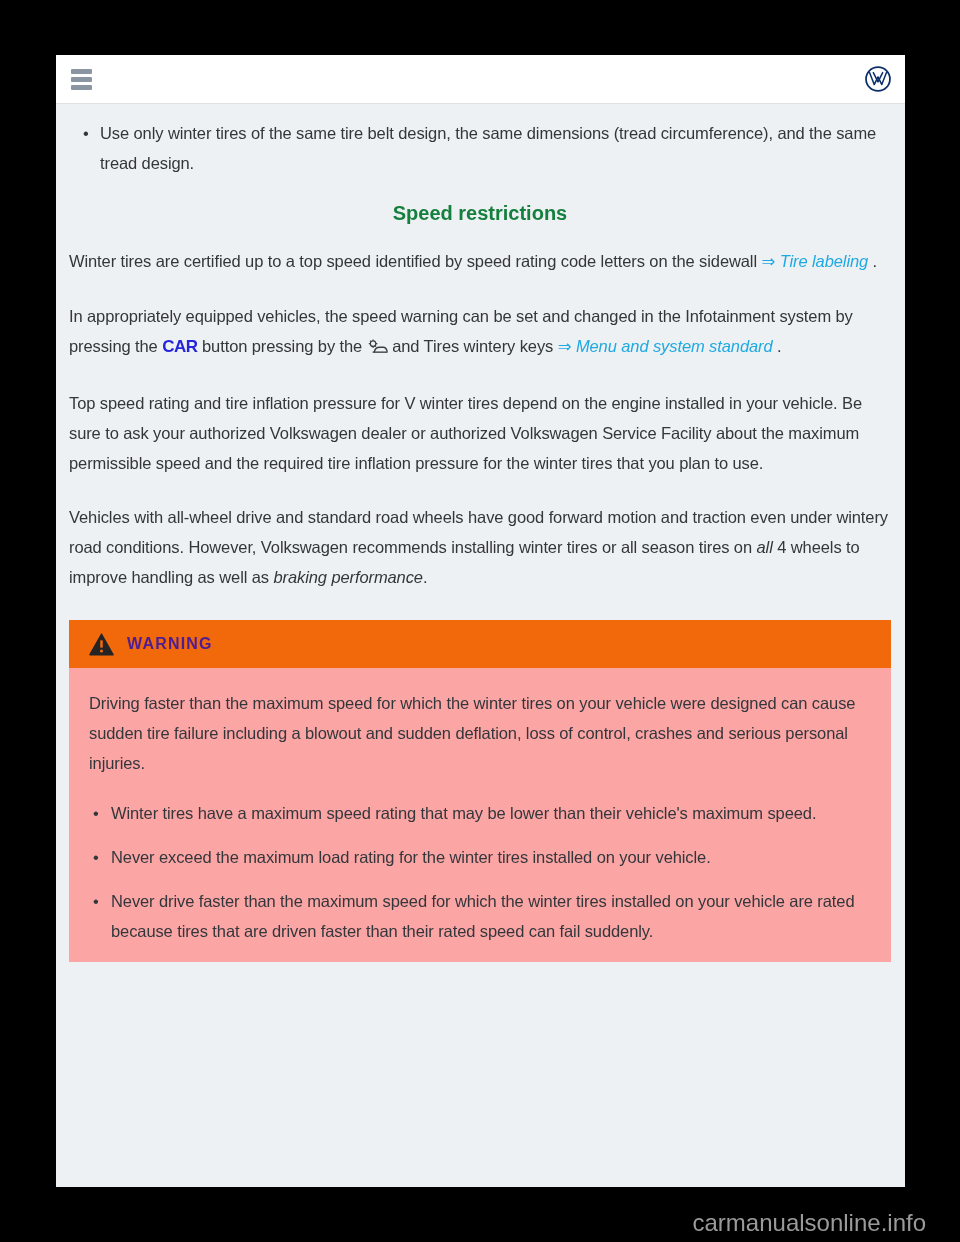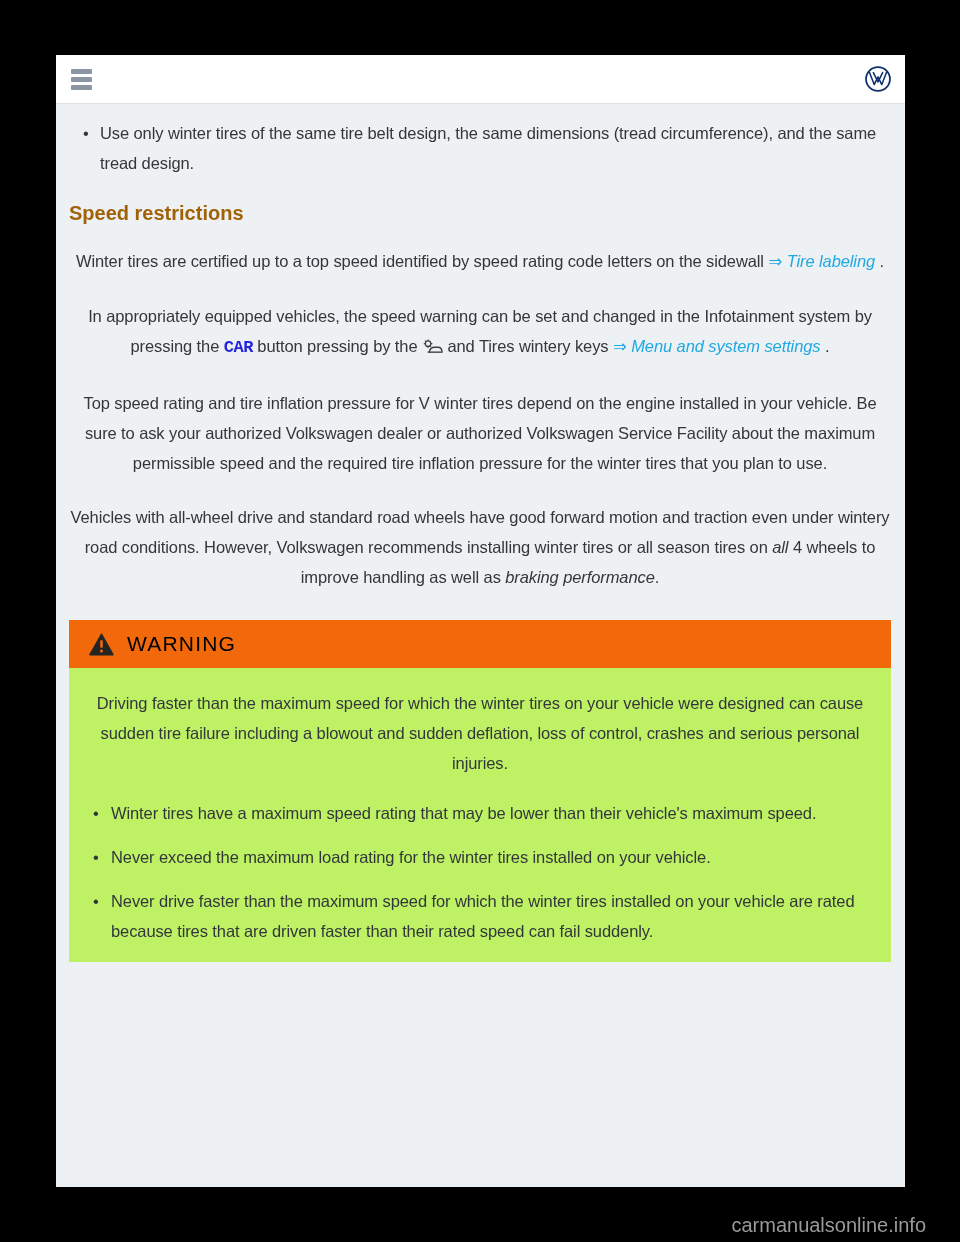--- a/index.html
+++ b/index.html
@@ -23,50 +23,50 @@
   .vw-logo { width:28px; height:28px; color:var(--logo-navy,#0c2f6b); }
   .vw-logo svg { display:block; width:100%; height:100%; }
 
   
   .content { padding:14px 14px 0 13px; color:#33373b; font-size:16.5px; line-height:30px; letter-spacing:-0.1px; }
 
   ul.blist { list-style:none; }
   ul.blist li { position:relative; padding-left:31px; margin-bottom:12px; }
   ul.blist li::before { content:"•"; position:absolute; left:14px; top:0; color:#33373b; }
 
-  h2.sect { font-size:20px; line-height:26px; font-weight:bold; color:#a16207; letter-spacing:0;
-            margin:22px 0 20px 0; }
-  p.para { margin:0 0 24px 0;text-align:center; }
+  h2.sect { font-size:20px; line-height:26px; font-weight:bold; color:#15803d; letter-spacing:0;
+            margin:22px 0 20px 0;text-align:center; }
+  p.para { margin:0 0 24px 0; }
 
   .arrow { color:var(--link-blue,#1fa9e2); font-style:normal; font-family:"DejaVu Sans", sans-serif; }
   .xref  { color:var(--link-blue,#1fa9e2); font-style:italic; cursor:pointer; }
   .em    { font-style:italic; }
   .car-btn { color:var(--car-button-blue,#2424dd); font-weight:bold; letter-spacing:-0.5px;
-             font-family:Liberation Mono, monospace; font-size:17px; }
+             font-family:Liberation Sans, sans-serif; font-size:17px; }
 
   .inline-icon { display:inline-block; vertical-align:-3px; }
 
   
   .warn-banner {
     margin-top:28px; height:48px; background:var(--warning-orange,#f2690b);
     display:flex; align-items:center; gap:13px; padding:0 20px;
   }
   .warn-banner .tri { width:25px; height:23px; flex:0 0 auto; }
-  .warn-title { font-size:21px; font-weight:normal; color:#000000; letter-spacing:1.2px; }
+  .warn-title { font-size:16px; font-weight:bold; color:#4c1d95; letter-spacing:1.2px; }
 
-  .warn-box { background:#bef264; padding:20px 20px 10px 20px; margin-bottom:28px; }
+  .warn-box { background:#fca5a5; padding:20px 20px 10px 20px; margin-bottom:28px; }
   .warn-box p.para { margin-bottom:20px; }
   .warn-box ul.blist li { padding-left:22px; margin-bottom:14px; }
   .warn-box ul.blist li::before { left:4px; }
   .warn-box ul.blist li:last-child { margin-bottom:6px; }
 
   
   .watermark {
     position:absolute; right:14px; bottom:5px; color:#9a9a9a;
-    font-size:20px; letter-spacing:0; font-family:"Liberation Sans", sans-serif;
+    font-size:24px; letter-spacing:0; font-family:"Liberation Sans", sans-serif;
   }
 </style>
 </head>
 <body>
 
 <div class="stage">
 
   <div class="page">
 
     <div class="topbar">
@@ -115,21 +115,21 @@
               <line x1="11.2" y1="6.5" x2="12.8" y2="6.5"></line>
               <line x1="3.8" y1="2.8" x2="4.9" y2="3.9"></line>
               <line x1="10.1" y1="9.1" x2="11.2" y2="10.2"></line>
             </g>
             <path d="M9 17 q1-6 7-6 h4 q4 0 5 5.5" fill="none" stroke="#3a3e42" stroke-width="1.7"></path>
             <line x1="7" y1="17" x2="25.5" y2="17" stroke="#3a3e42" stroke-width="1.7"></line>
           </svg>
         </span>
         <span>and Tires wintery keys</span>
         <span class="arrow">⇒</span>
-        <span class="xref">Menu and system settings</span>
+        <span class="xref">Menu and system standard</span>
         <span>.</span>
       </p>
 
       <p class="para">Top speed rating and tire inflation pressure for V winter tires  depend on the engine installed in your vehicle. Be sure to ask your authorized Volkswagen dealer or authorized Volkswagen Service Facility about the maximum permissible speed and the required tire inflation pressure for the winter tires that you plan to use.</p>
 
 
       <p class="para">
         <span>Vehicles with all-wheel drive and standard road wheels have good forward motion and traction even under wintery road conditions. However, Volkswagen recommends installing winter tires or all season tires on</span>
         <span class="em">all</span>
         <span>4 wheels to improve handling as well as</span>

